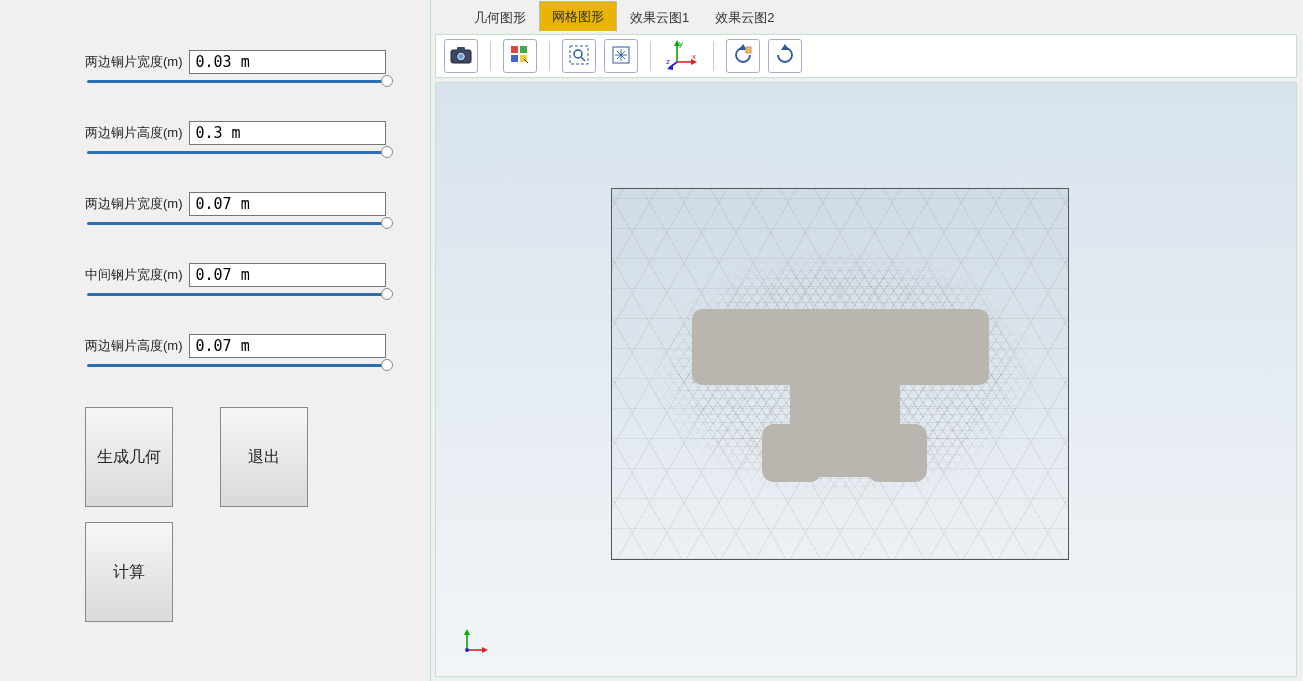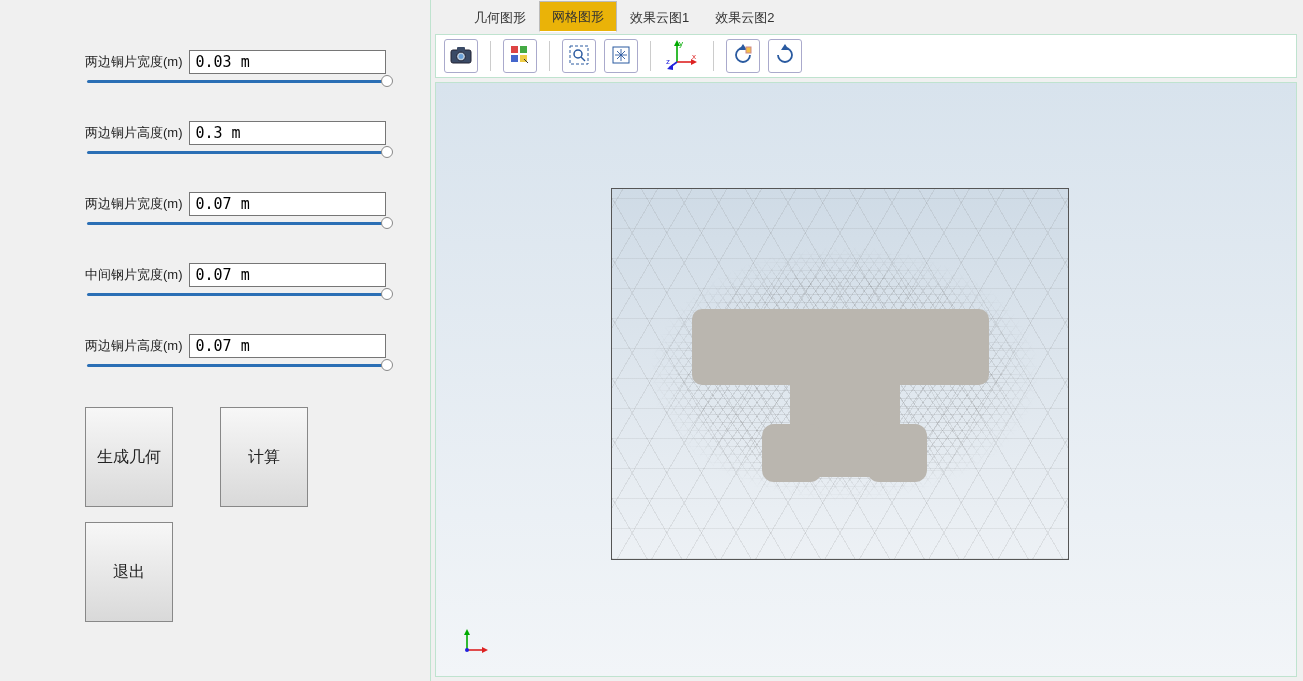--- a/index.html
+++ b/index.html
@@ -304,22 +304,22 @@
     </div>
     <div class="param-slider-wrap">
       <div class="param-slider-track">
           <div class="param-slider-thumb"></div>
         </div>
     </div>
   </div>
 
   <div class="button-grid">
     <button class="big-button">生成几何</button>
+    <button class="big-button">退出</button>
     <button class="big-button">计算</button>
-    <button class="big-button">退出</button>
   </div>
 
 </div>
 
 <div class="right-panel">
 
   <div class="tabs">
     <div class="tab">几何图形</div>
     <div class="tab active">网格图形</div>
     <div class="tab">效果云图1</div>

